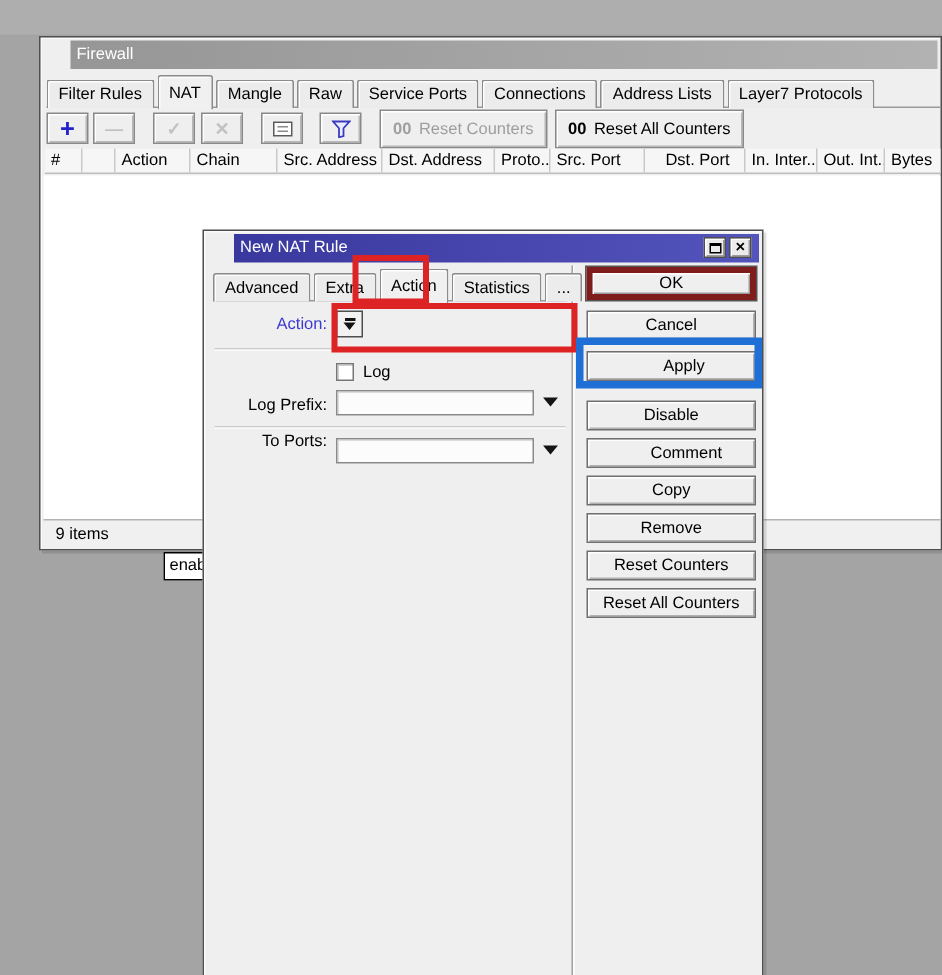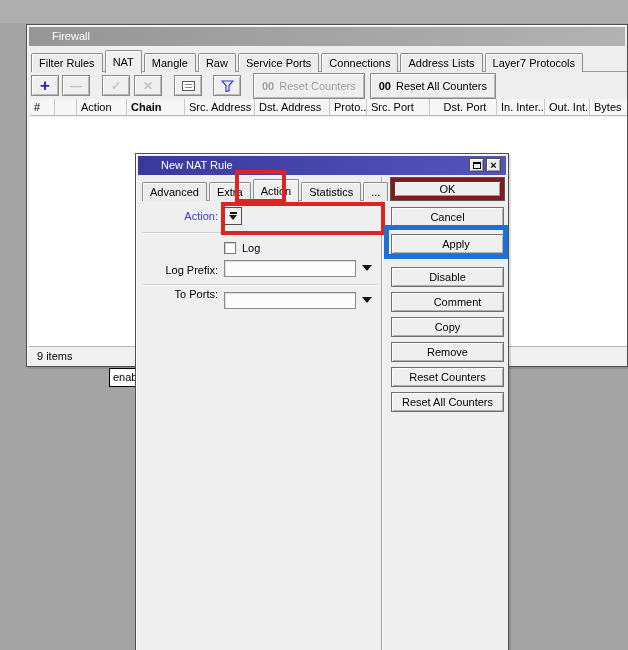--- a/index.html
+++ b/index.html
@@ -9,22 +9,22 @@
     --desktop:#a4a4a4;
   }
   *{margin:0;padding:0;box-sizing:border-box;font-family:"Liberation Sans",sans-serif;}
   html,body{width:628px;height:650px;overflow:hidden;}
   body{background:var(--desktop);position:relative;font-size:11px;color:#000;}
   .topband{position:absolute;left:0;top:0;width:628px;height:23px;background:#aeaeae;}
 
   
   .win{position:absolute;background:#efefef;border:1px solid #4f4f4f;
        box-shadow:inset 1px 1px 0 #fbfbfb, 2px 2px 0 rgba(0,0,0,.12);}
-  .titlebar{position:absolute;left:2px;top:2px;right:2px;height:19px;color:#fff;
-       line-height:19px;padding-left:23px;overflow:hidden;}
+  .titlebar{position:absolute;left:20px;top:2px;right:2px;height:19px;color:#fff;
+       line-height:19px;padding-left:4px;overflow:hidden;}
   .titlebar.gray{background:linear-gradient(90deg,#969696,#b2b2b2);}
   .titlebar.blue{background:linear-gradient(90deg,#38389e,#5454bd);}
   .tb-btn{position:absolute;top:2px;width:15px;height:14px;background:#ececec;
        border:1px solid #4e4e4e;box-shadow:inset 1px 1px 0 #fff,inset -1px -1px 0 #9d9d9d;
        display:flex;align-items:center;justify-content:center;}
   .max-glyph{width:8px;height:7px;border:1px solid #000;border-top-width:2px;background:#ececec;display:block;}
   .close-glyph{font-weight:bold;font-size:11px;line-height:10px;color:#000;}
 
   
   .tabstrip{position:absolute;display:flex;align-items:flex-end;}
@@ -146,21 +146,21 @@
     <div class="txtbtn">
       <span class="prefix">00</span>
       <span>Reset All Counters</span>
     </div>
   </div>
 
   <div id="fw-columns">
       <div class="col" style="width: 25px;">#</div>
       <div class="col" style="width: 22px;"></div>
       <div class="col" style="width: 50px;">Action</div>
-      <div class="col" style="width: 58px; font-weight: bold;">Chain</div>
+      <div class="col" style="width: 58px;">Chain</div>
       <div class="col" style="width: 70px;">Src. Address</div>
       <div class="col" style="width: 75px;">Dst. Address</div>
       <div class="col" style="width: 37px;">Proto...</div>
       <div class="col" style="width: 63px;">Src. Port</div>
       <div class="col" style="width: 67px; text-align: center;">Dst. Port</div>
       <div class="col" style="width: 48px;">In. Inter...</div>
       <div class="col" style="width: 45px;">Out. Int...</div>
       <div class="col" style="width: 40px;">Bytes</div>
     </div>
   <div id="fw-list"></div>

